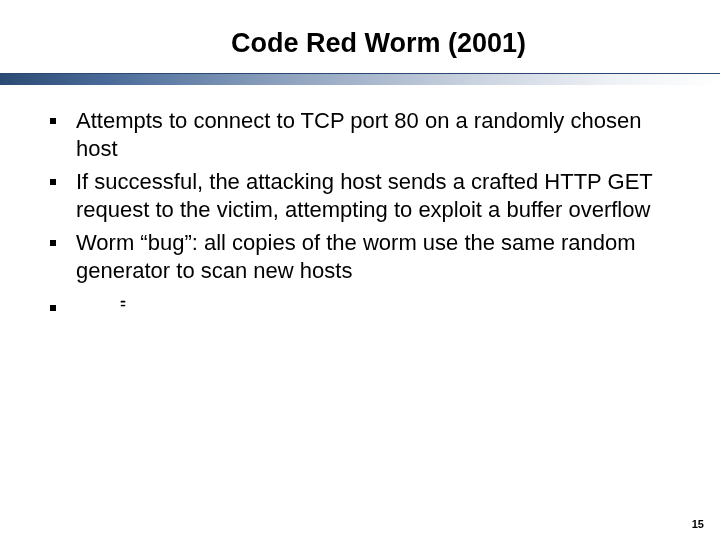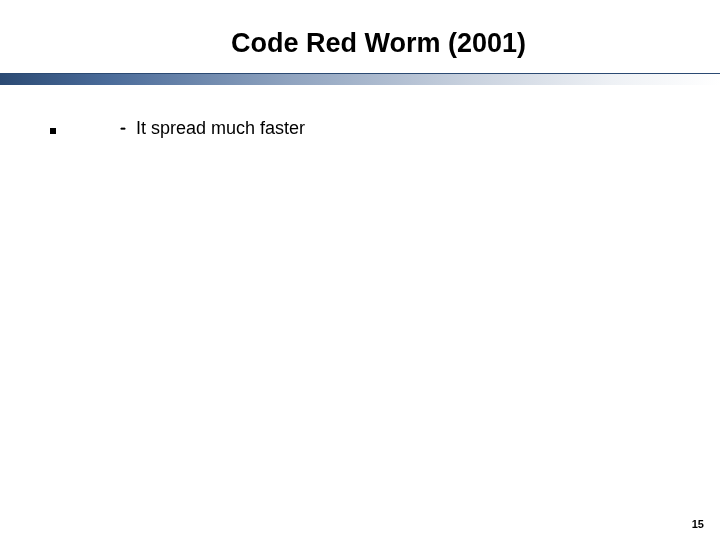--- a/index.html
+++ b/index.html
@@ -79,34 +79,42 @@
 </head>
 <body>
 
 <div class="title">Code Red Worm (2001)</div>
 <div class="divider"></div>
 
 <div class="content">
   <ul class="main-list">
     <li>
       <span class="bullet-sq"></span>
+      <span>Attempts to connect to TCP port 80 on a randomly chosen host</span>
+    </li>
+    <li>
+      <span class="bullet-sq"></span>
+      <span>If successful, the attacking host sends a crafted HTTP GET request to the victim, attempting to exploit a buffer overflow</span>
+    </li>
+    <li>
+      <span class="bullet-sq"></span>
+      <span>Worm “bug”: all copies of the worm use the same random generator to scan new hosts</span>
       <ul class="sub-list">
         <li>
           <span class="dash">-</span>
         </li>
         <li>
           <span class="dash">-</span>
         </li>
       </ul>
     </li>
     <li>
       <span class="bullet-sq"></span>
       <ul class="sub-list">
         <li>
           <span class="dash">-</span>
-          <span>It spread much faster</span>
         </li>
       </ul>
     </li>
   </ul>
 </div>
 
 <div class="page-num">15</div>
 
 </body></html>

